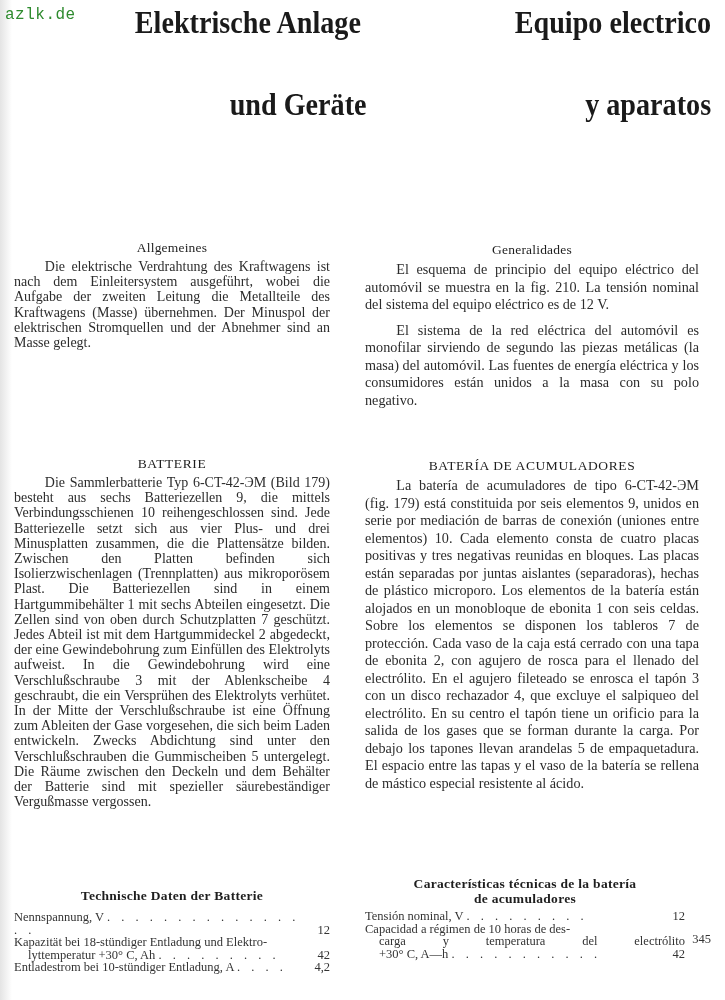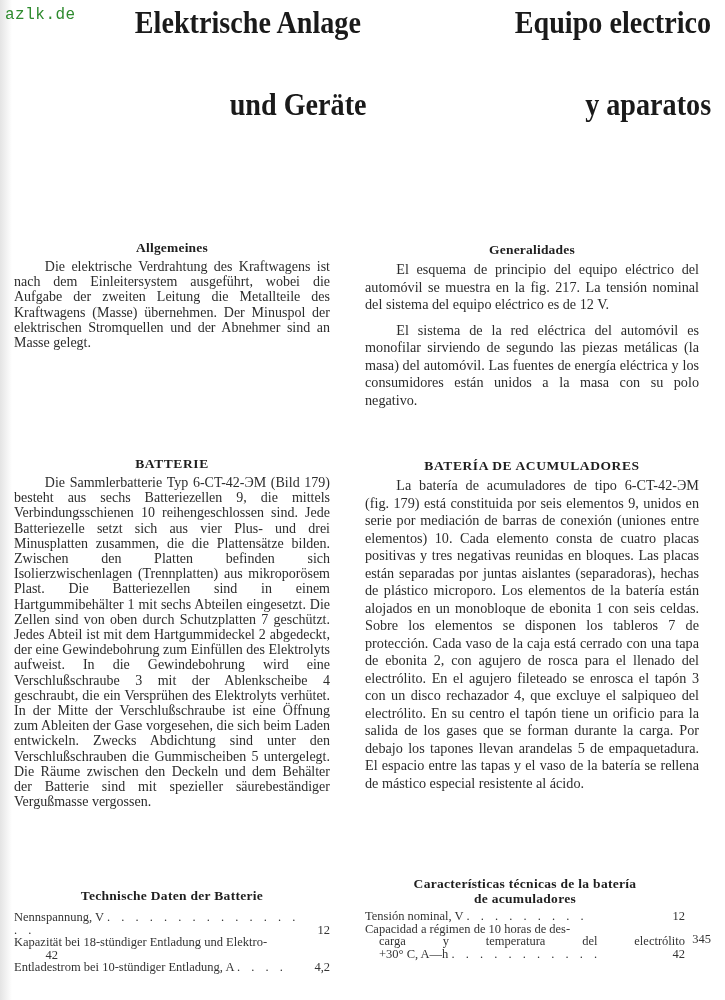--- a/index.html
+++ b/index.html
@@ -28,21 +28,21 @@
       font-size: 32px; line-height: 36px;
       color: #1a1a1a;
       white-space: nowrap;
       transform: scaleX(0.88);
       transform-origin: right top;
     }
     .col { position: absolute; width: 316px; }
     .col.left { left: 14px; }
     .col.right { left: 365px; width: 334px; }
     .heading {
-      text-align: center; font-weight: bold; font-size: 13.5px;
+      text-align: center; font-weight: normal; font-size: 13.5px;
       color: #1e1e1e; margin: 0 0 3px 0; letter-spacing: 0.2px;
     }
     .heading.caps { letter-spacing: 0.6px; }
     .para {
       font-size: 14px; line-height: 15.2px;
       text-align: justify; text-indent: 2.2em; margin: 0;
       color: #2c2c2c;
       hyphens: manual;
     }
     .right .para { font-size: 14.2px; line-height: 17.5px; }
@@ -87,32 +87,33 @@
 
 <div class="col left" style="top:888px;">
   <div class="spec-title">Technische Daten der Batterie</div>
   <div class="spec">
     <div class="spec-row">
       <span class="spec-label"><span>Nennspannung, V</span> <span class="dots">. . . . . . . . . . . . . . . .</span></span>
       <span class="spec-value">12</span>
     </div>
     <div>Kapazität bei 18-stündiger Entladung und Elektro-</div>
     <div class="spec-row indent">
+      <span class="spec-label"><span>lyttemperatur +30° C, Ah</span> <span class="dots">. . . . . . . . .</span></span>
       <span class="spec-value">42</span>
     </div>
     <div class="spec-row">
       <span class="spec-label"><span>Entladestrom bei 10-stündiger Entladung, A</span> <span class="dots">. . . .</span></span>
       <span class="spec-value">4,2</span>
     </div>
   </div>
 </div>
 
 <div class="col right" style="top:242px;">
   <div class="heading">Generalidades</div>
-  <p class="para">El esquema de principio del equipo eléctrico del automóvil se muestra en la fig. 217. La tensión nominal del sistema del equipo eléctrico es de 12 V.</p>
+  <p class="para">El esquema de principio del equipo eléctrico del automóvil se muestra en la fig. 210. La tensión nominal del sistema del equipo eléctrico es de 12 V.</p>
   <p class="para">El sistema de la red eléctrica del automóvil es monofilar sirviendo de segundo las piezas metálicas (la masa) del automóvil. Las fuentes de energía eléctrica y los consumidores están unidos a la masa con su polo negativo.</p>
 </div>
 
 <div class="col right" style="top:458px;">
   <div class="heading caps">BATERÍA DE ACUMULADORES</div>
   <p class="para">La batería de acumuladores de tipo 6-CT-42-ЭМ (fig. 179) está constituida por seis elementos 9, unidos en serie por mediación de barras de conexión (uniones entre elementos) 10. Cada elemento consta de cuatro placas positivas y tres negativas reunidas en bloques. Las placas están separadas por juntas aislantes (separadoras), hechas de plástico microporo. Los elementos de la batería están alojados en un monobloque de ebonita 1 con seis celdas. Sobre los elementos se disponen los tableros 7 de protección. Cada vaso de la caja está cerrado con una tapa de ebonita 2, con agujero de rosca para el llenado del electrólito. En el agujero fileteado se enrosca el tapón 3 con un disco rechazador 4, que excluye el salpiqueo del electrólito. En su centro el tapón tiene un orificio para la salida de los gases que se forman durante la carga. Por debajo los tapones llevan arandelas 5 de empaquetadura. El espacio entre las tapas y el vaso de la batería se rellena de mástico especial resistente al ácido.</p>
 </div>
 
 <div class="col right" style="top:876px; width:320px;">
   <div class="spec-title" style="margin-bottom:4px;">

